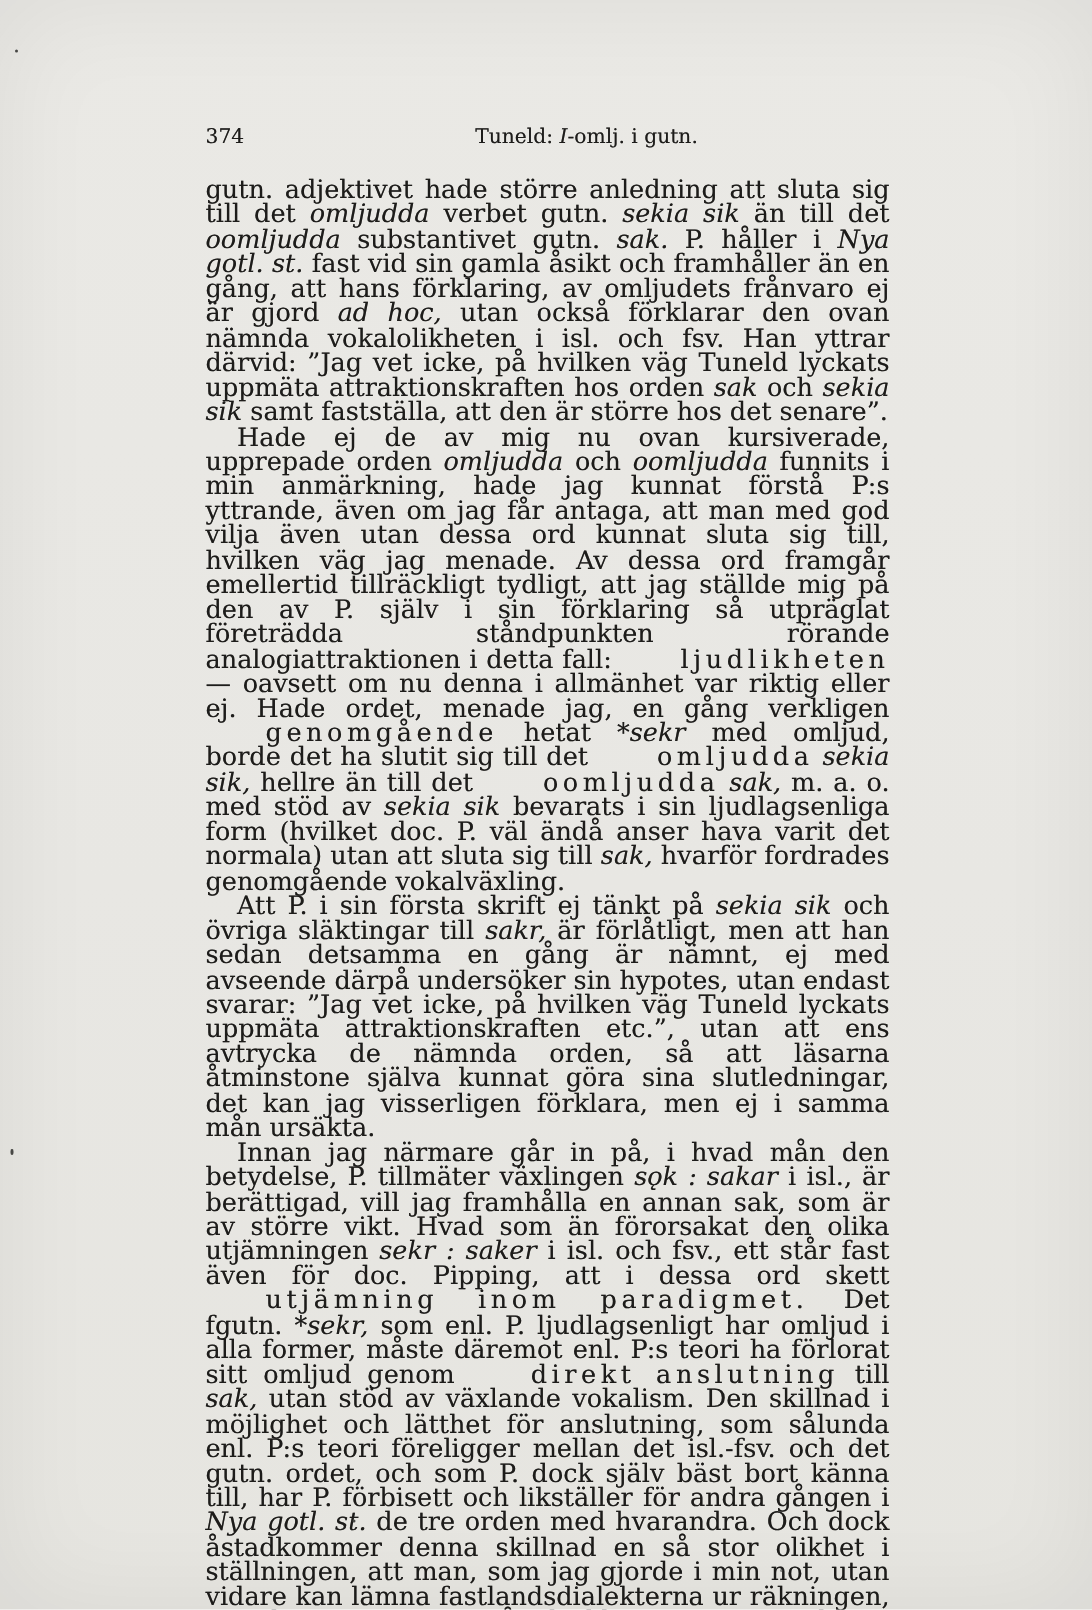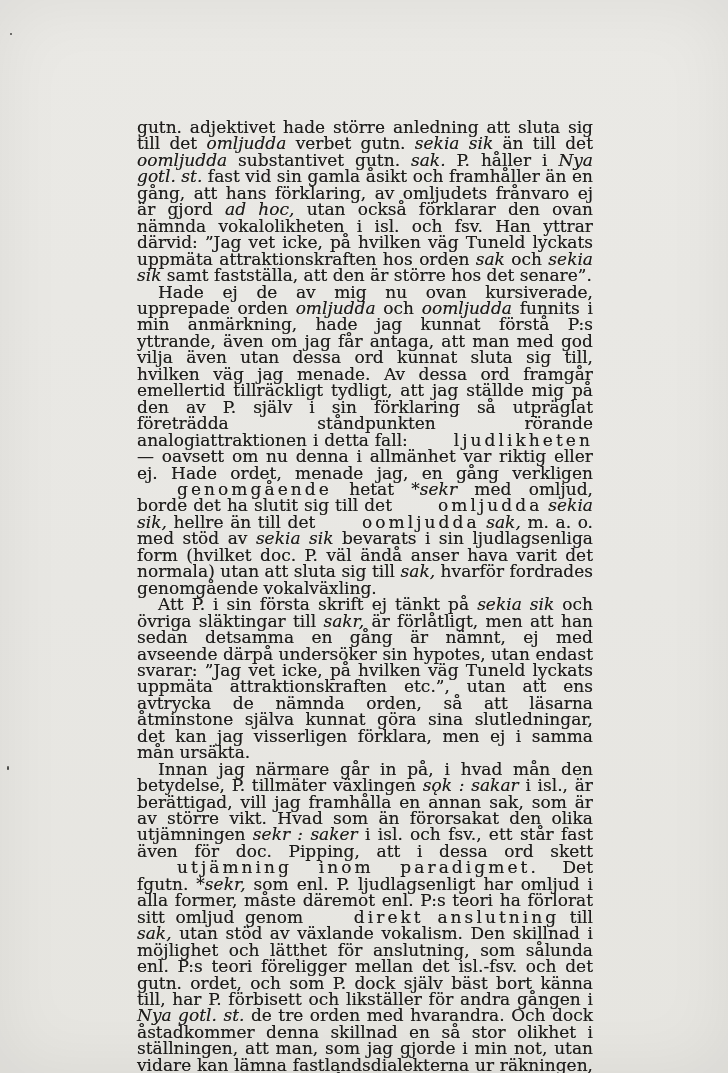--- a/index.html
+++ b/index.html
@@ -47,20 +47,24 @@
   #speck1 { left: 10px;  top: 33px;   width: 2px; height: 2px; }
   #speck2 { left: 7px;   top: 766px;  width: 2px; height: 4px; border-radius: 40%; }
   #speck3 { left: 235px; top: 1013px; width: 2px; height: 2px; }
   #speck4 { left: 520px; top: 1046px; width: 2px; height: 2px; opacity: 0.6; }
 </style>
 </head>
 <body>
 
 <div class="page">
 
+  <div class="header">
+    <span class="pagenum">374</span>
+    <span class="running-title"><span>Tuneld: </span><span class="it">I</span><span>-omlj. i gutn.</span></span>
+  </div>
 
   <div class="text-col">
       <p class=""><span>gutn. adjektivet hade större anledning att sluta sig till det </span><span class="it">omljudda</span><span> verbet gutn. </span><span class="it">sekia sik</span><span> än till det </span><span class="it">oomljudda</span><span> substantivet gutn. </span><span class="it">sak.</span><span> P. håller i </span><span class="it">Nya gotl. st.</span><span> fast vid sin gamla åsikt och framhåller än en gång, att hans förklaring, av omljudets frånvaro ej är gjord </span><span class="it">ad hoc,</span><span> utan också förklarar den ovan nämnda vokalolikheten i isl. och fsv. Han yttrar därvid: ”Jag vet icke, på hvilken väg Tuneld lyckats uppmäta attraktionskraften hos orden </span><span class="it">sak</span><span> och </span><span class="it">sekia sik</span><span> samt fastställa, att den är större hos det senare”.</span></p>
       <p class="ind"><span>Hade ej de av mig nu ovan kursiverade, upprepade orden </span><span class="it">omljudda</span><span> och </span><span class="it">oomljudda</span><span> funnits i min anmärkning, hade jag kunnat förstå P:s yttrande, även om jag får antaga, att man med god vilja även utan dessa ord kunnat sluta sig till, hvilken väg jag menade. Av dessa ord framgår emellertid tillräckligt tydligt, att jag ställde mig på den av P. själv i sin förklaring så utpräglat företrädda ståndpunkten rörande analogiattraktionen i detta fall: </span><span class="sp">ljudlikheten</span><span> — oavsett om nu denna i allmänhet var riktig eller ej. Hade ordet, menade jag, en gång verkligen </span><span class="sp">genomgående</span><span> hetat </span><span class="it">*sekr</span><span> med omljud, borde det ha slutit sig till det </span><span class="sp">omljudda</span><span> </span><span class="it">sekia sik,</span><span> hellre än till det </span><span class="sp">oomljudda</span><span> </span><span class="it">sak,</span><span> m. a. o. med stöd av </span><span class="it">sekia sik</span><span> bevarats i sin ljudlagsenliga form (hvilket doc. P. väl ändå anser hava varit det normala) utan att sluta sig till </span><span class="it">sak,</span><span> hvarför fordrades genomgående vokalväxling.</span></p>
       <p class="ind"><span>Att P. i sin första skrift ej tänkt på </span><span class="it">sekia sik</span><span> och övriga släktingar till </span><span class="it">sakr,</span><span> är förlåtligt, men att han sedan detsamma en gång är nämnt, ej med avseende därpå undersöker sin hypotes, utan endast svarar: ”Jag vet icke, på hvilken väg Tuneld lyckats uppmäta attraktionskraften etc.”, utan att ens avtrycka de nämnda orden, så att läsarna åtminstone själva kunnat göra sina slutledningar, det kan jag visserligen förklara, men ej i samma mån ursäkta.</span></p>
       <p class="ind"><span>Innan jag närmare går in på, i hvad mån den betydelse, P. tillmäter växlingen </span><span class="it">sǫk : sakar</span><span> i isl., är berättigad, vill jag framhålla en annan sak, som är av större vikt. Hvad som än förorsakat den olika utjämningen </span><span class="it">sekr : saker</span><span> i isl. och fsv., ett står fast även för doc. Pipping, att i dessa ord skett </span><span class="sp">utjämning inom paradigmet.</span><span> Det fgutn. </span><span class="it">*sekr,</span><span> som enl. P. ljudlagsenligt har omljud i alla former, måste däremot enl. P:s teori ha förlorat sitt omljud genom </span><span class="sp">direkt anslutning</span><span> till </span><span class="it">sak,</span><span> utan stöd av växlande vokalism. Den skillnad i möjlighet och lätthet för anslutning, som sålunda enl. P:s teori föreligger mellan det isl.-fsv. och det gutn. ordet, och som P. dock själv bäst bort känna till, har P. förbisett och likställer för andra gången i </span><span class="it">Nya gotl. st.</span><span> de tre orden med hvarandra. Och dock åstadkommer denna skillnad en så stor olikhet i ställningen, att man, som jag gjorde i min not, utan vidare kan lämna fastlandsdialekterna ur räkningen, om det nu ej vore så olyckligt, att, trots denna skillnad till nackdel för det gutn. ordet, det isl. </span><span class="it">sekr</span><span> dock genomfört de omljudda formerna,</span></p>
     </div>
 
   <div class="speck" id="speck1"></div>
   <div class="speck" id="speck2"></div>

